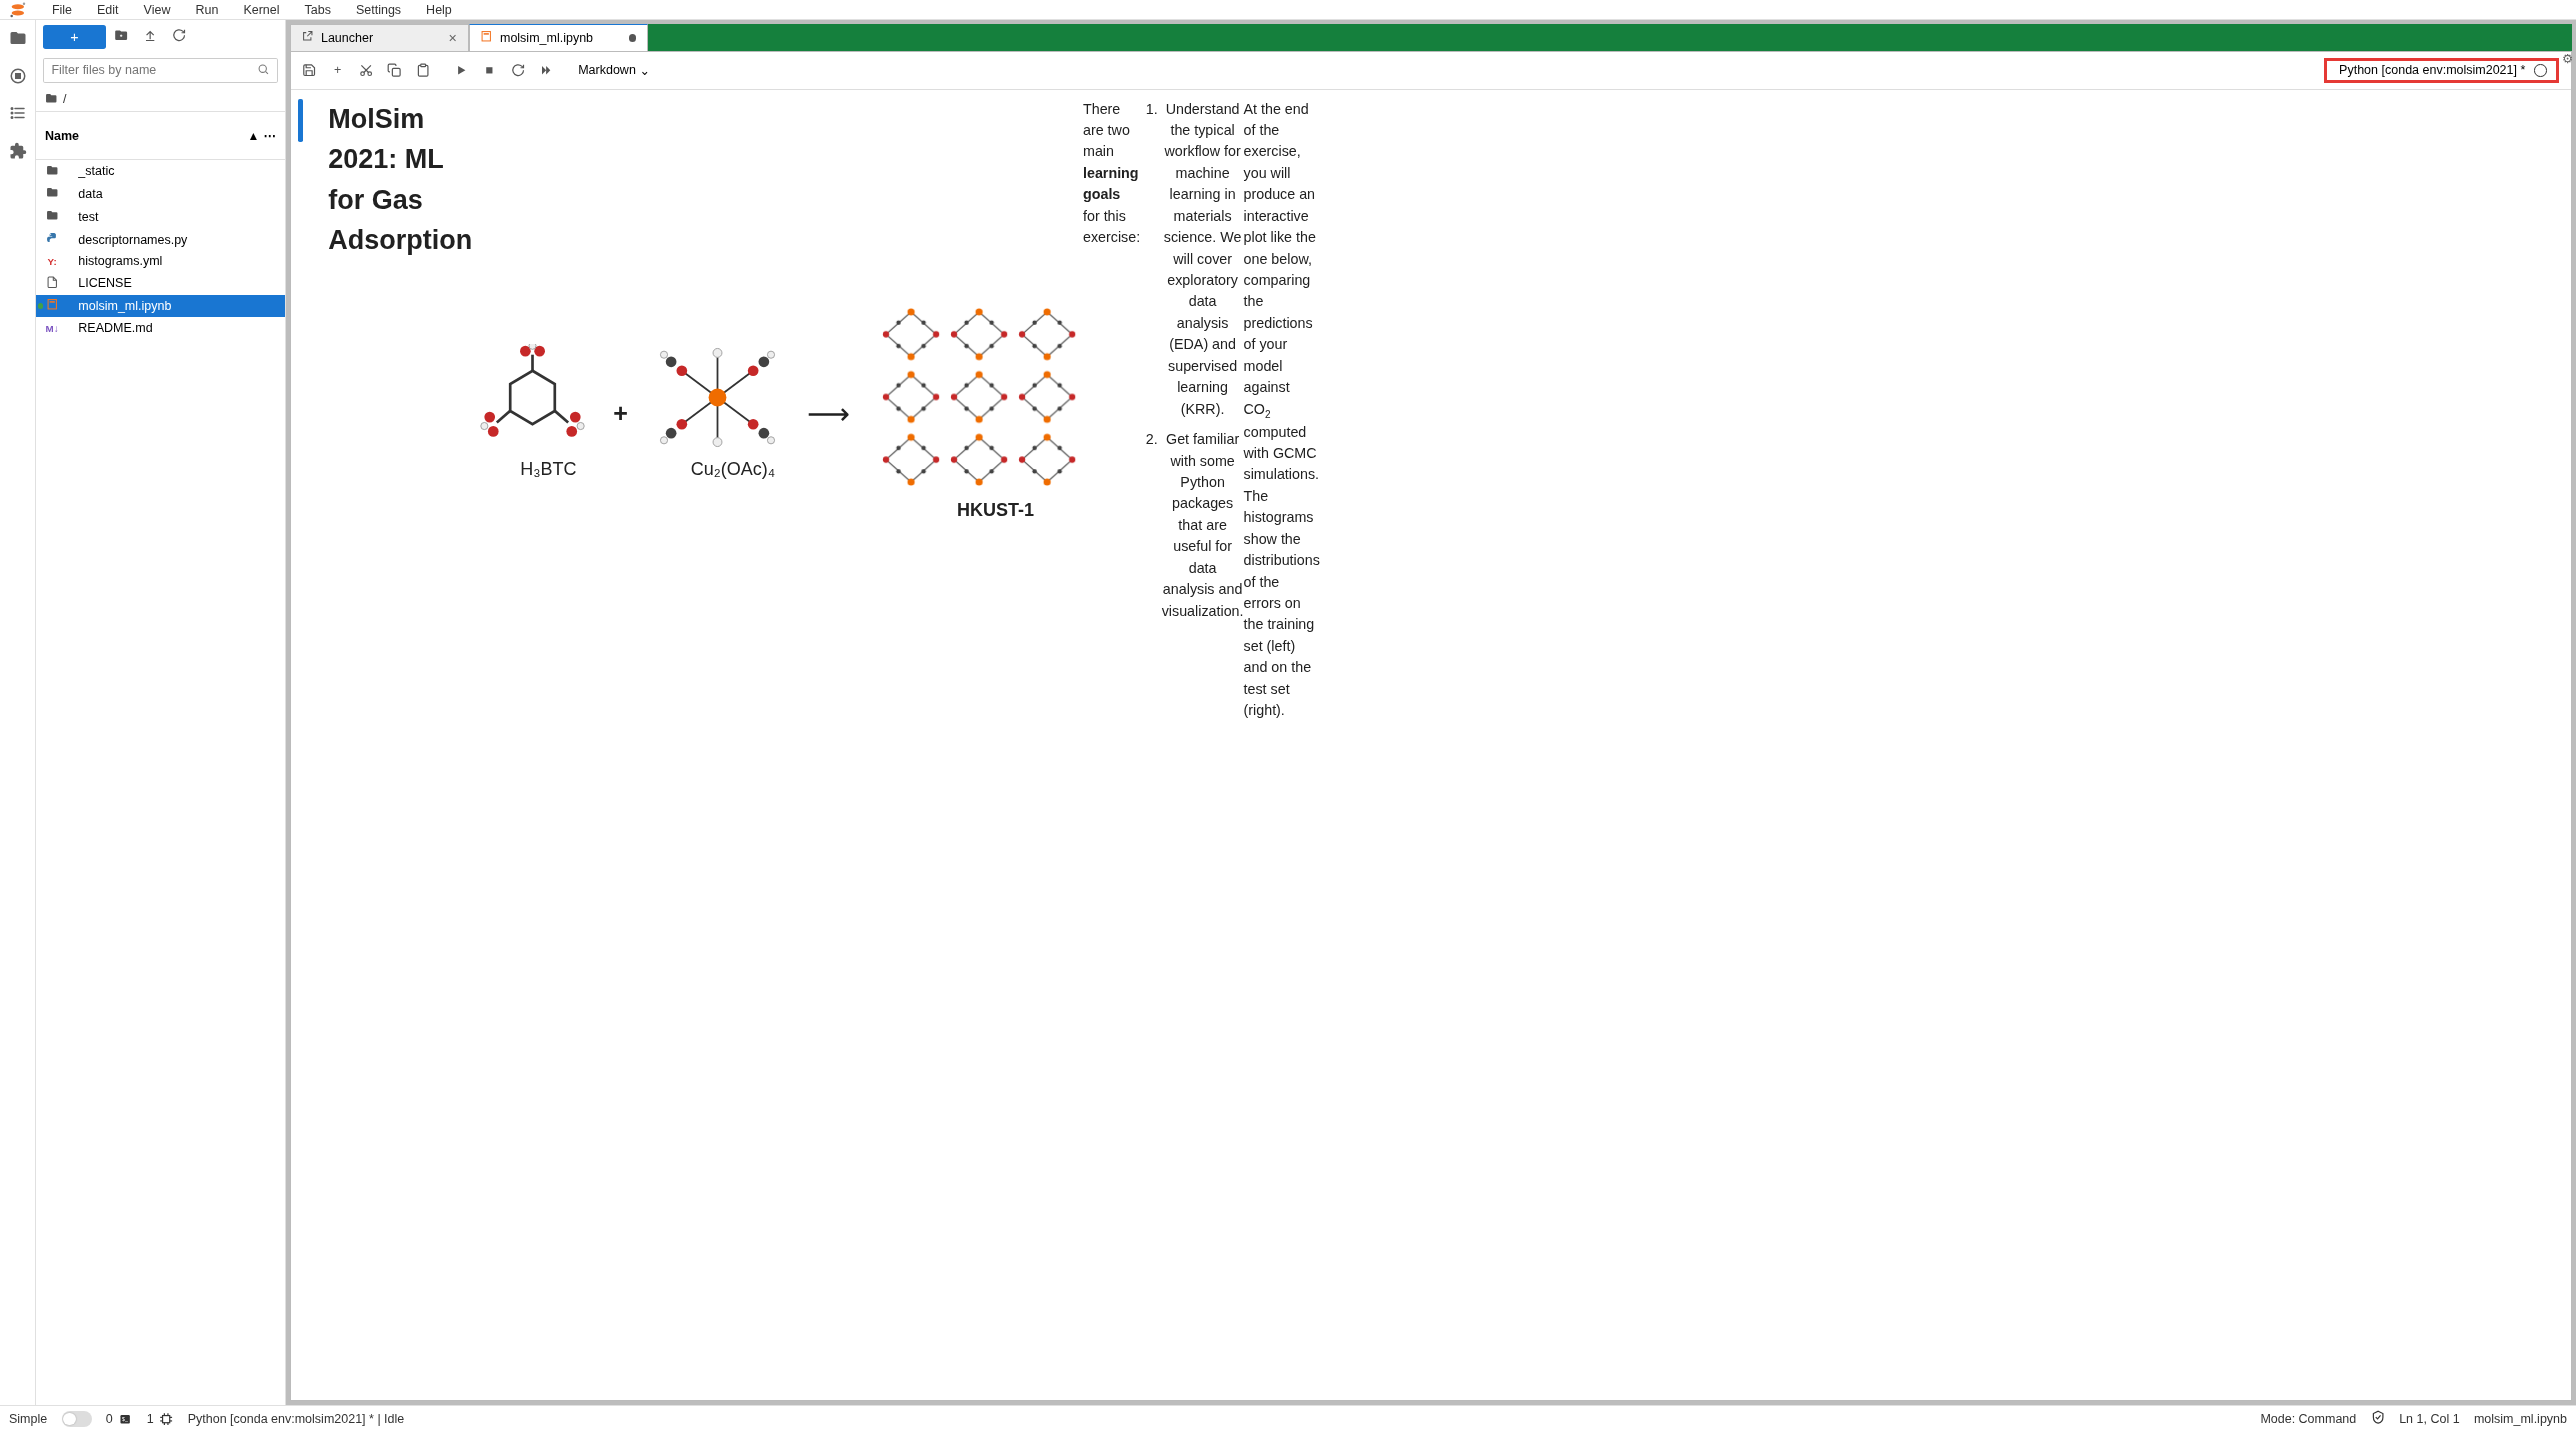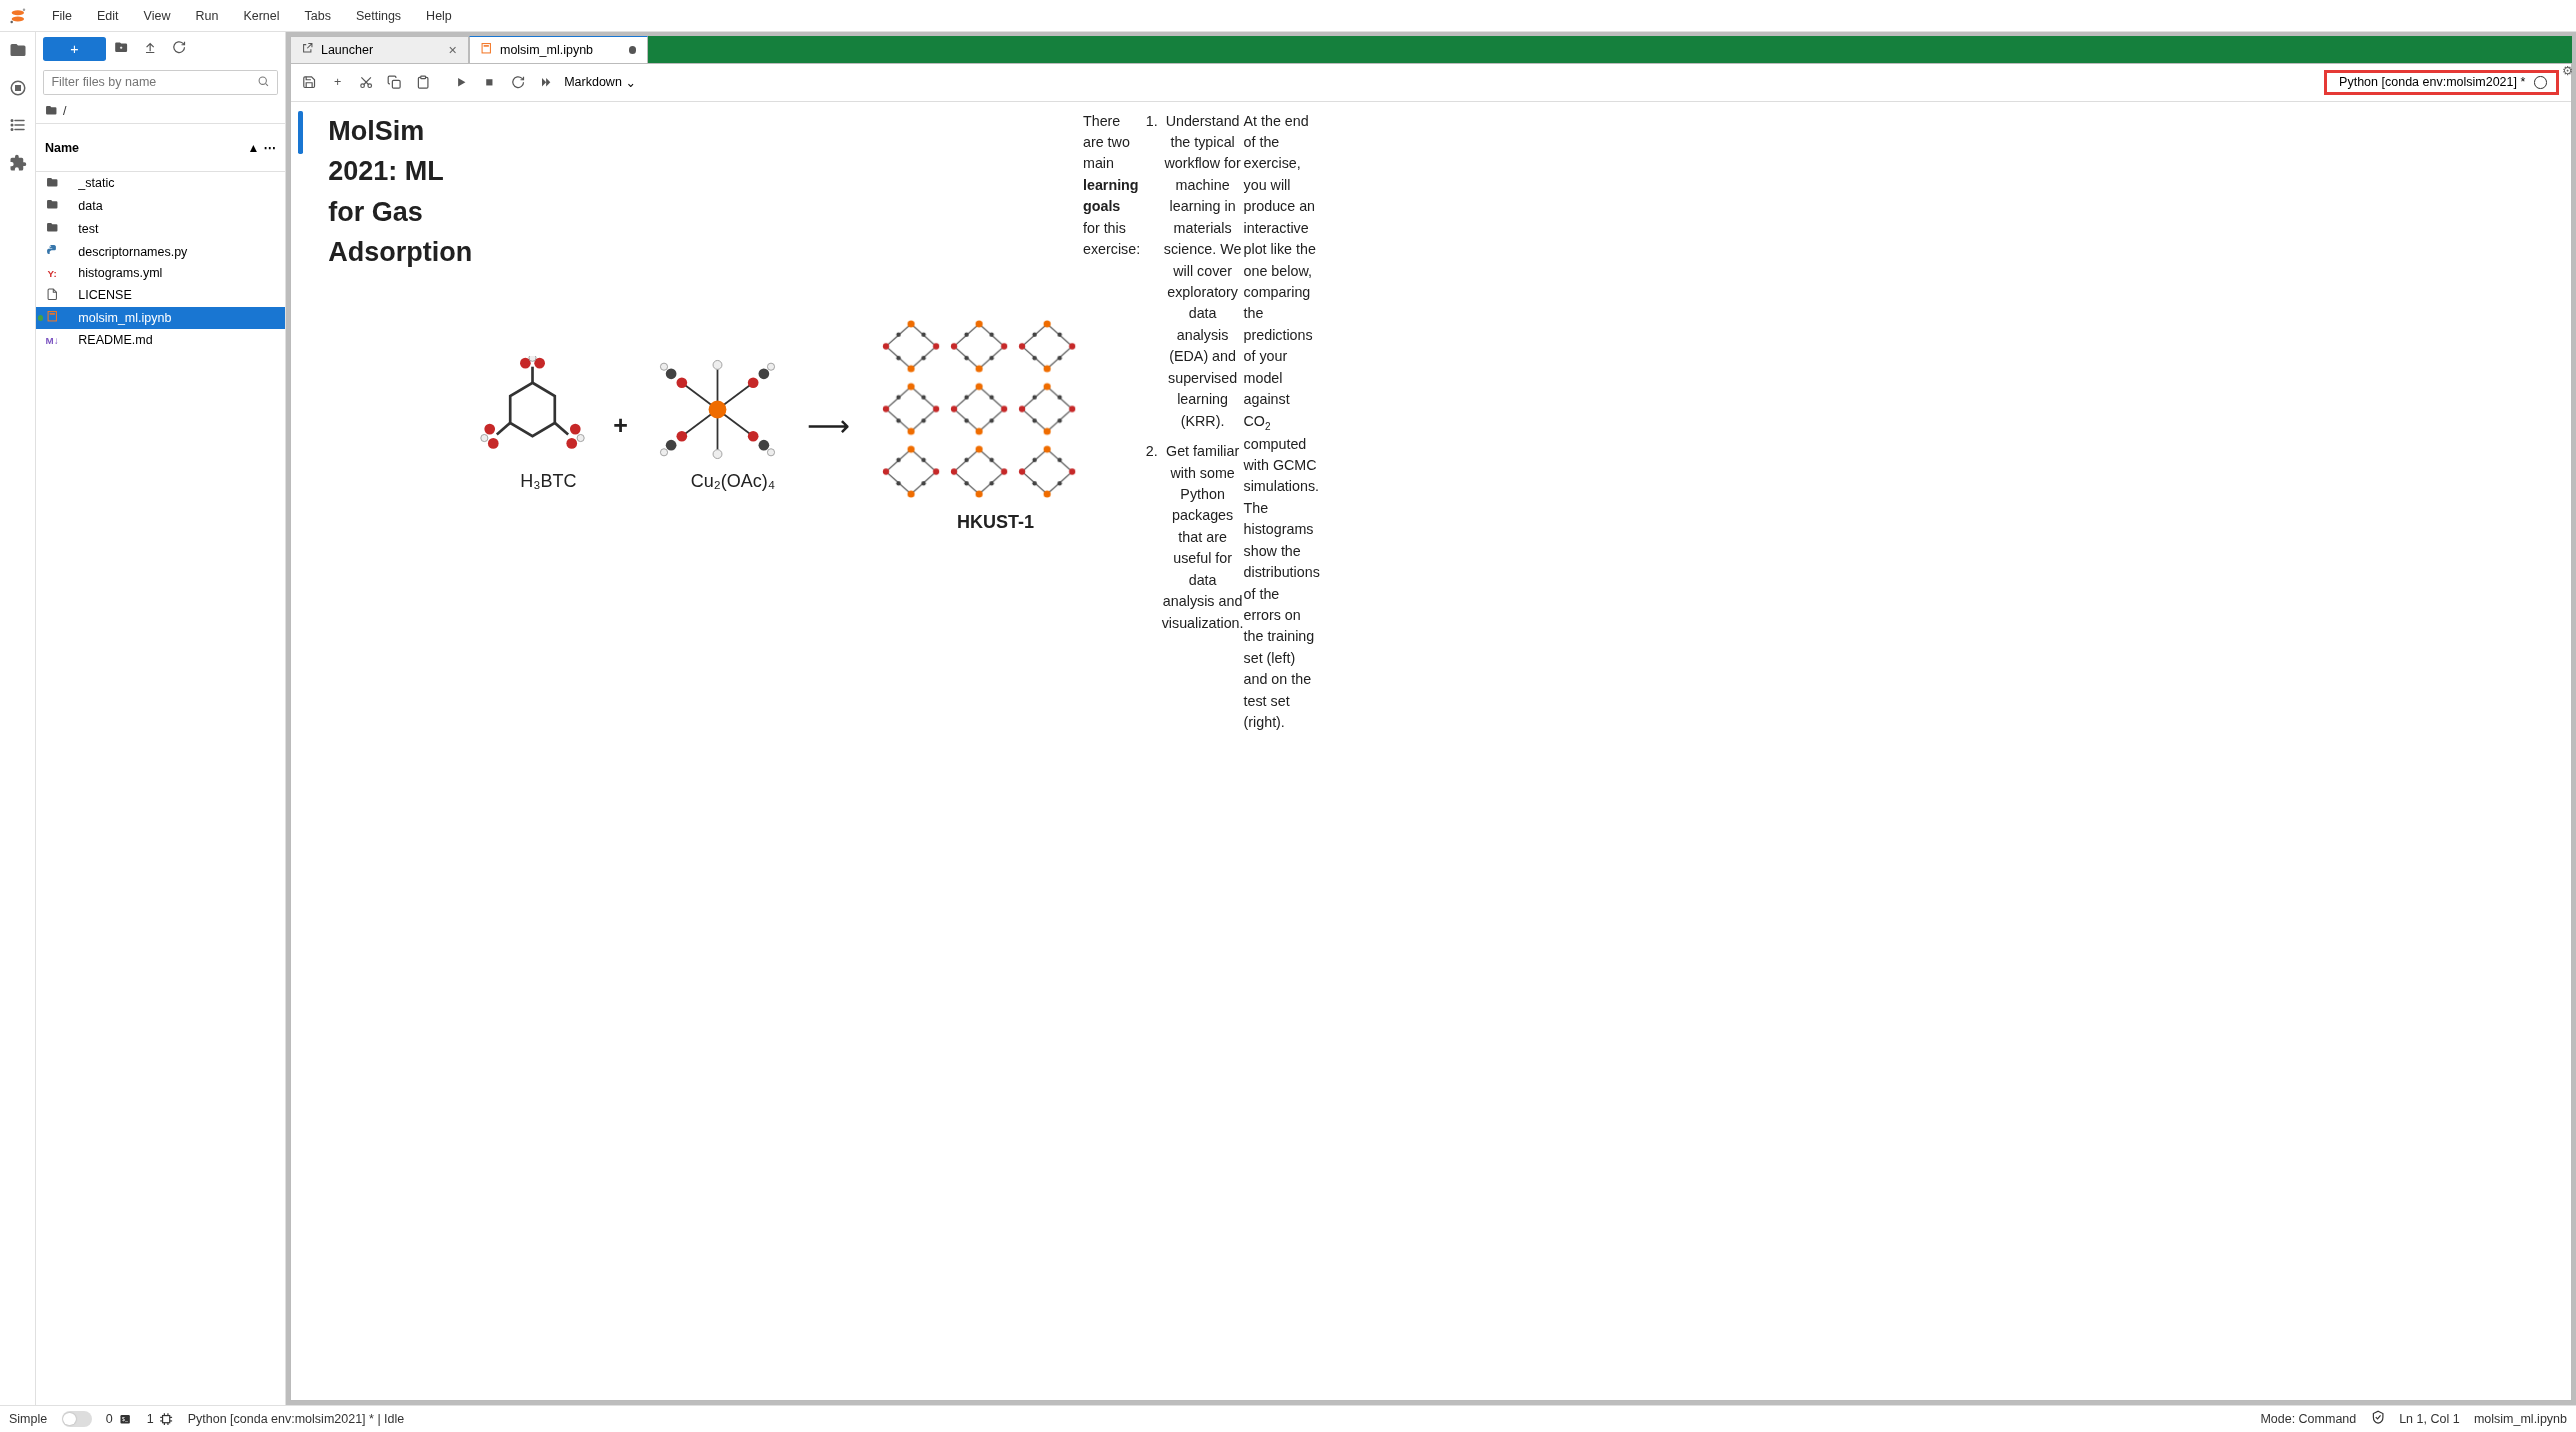--- a/index.html
+++ b/index.html
@@ -1,18 +1,18 @@
 <!DOCTYPE html>
 <html style="font-size:14.3px"><head>
 <meta charset="utf-8">
 <style>
 * { box-sizing: border-box; margin: 0; padding: 0; font-family: -apple-system, BlinkMacSystemFont, "Segoe UI", Helvetica, Arial, sans-serif; }
 html, body { width: 100%; height: 100%; overflow: hidden; background: #fff; }
 .root { display: flex; flex-direction: column; height: 100vh; }
-.menubar { display: flex; align-items: center; height: 32px; border-bottom: 0.9px solid #e0e0e0; padding: 0 7.2px; font-size: 12.5px; color: #333; }
+.menubar { display: flex; align-items: center; height: 20px; border-bottom: 0.9px solid #e0e0e0; padding: 0 7.2px; font-size: 12.5px; color: #333; }
 .logo { width: 21.5px; height: 21.5px; margin-right: 10.7px; display:flex; align-items:center; justify-content:center; }
 .menu-item { padding: 0 12.5px; cursor: default; height: 100%; display: flex; align-items: center; }
 .body { flex: 1; display: flex; min-height: 0; }
 .activity-bar { width: 36px; border-right: 0.9px solid #e0e0e0; display: flex; flex-direction: column; align-items: center; padding-top: 9px; gap: 19.7px; background:#fff; }
 .activity-bar .act { width: 18px; height: 18px; color: #666; cursor: pointer; }
 .filebrowser { width: 250px; border-right: 0.9px solid #e0e0e0; display: flex; flex-direction: column; }
 .fb-toolbar { display: flex; align-items: center; padding: 5.4px 7.2px; gap: 3.6px; }
 .fb-toolbar .btn-new { background: #1976d2; color: #fff; border-radius: 2.7px; padding: 3.6px 27px; font-size: 14.3px; cursor:pointer; }
 .fb-toolbar .ic { width: 25px; text-align: center; color: #555; cursor: pointer; font-size: 12.5px; }
 .fb-filter { margin: 3.6px 7.2px; border: 0.9px solid #ccc; border-radius: 1.8px; display: flex; align-items: center; padding: 3.6px 7.2px; }
@@ -27,21 +27,21 @@
 .main { flex: 1; display: flex; flex-direction: column; min-width: 0; background: #bdbdbd; padding: 3.6px; }
 .tabbar { display: flex; background: #15803d; }
 .tab { display: flex; align-items: center; gap: 7.2px; padding: 5.4px 10.7px; font-size: 12.5px; border: 0.9px solid #bbb; border-bottom: none; background: #eee; min-width: 179px; position:relative; }
 .tab.active { background: #fff; border-top: 1.8px solid #1976d2; }
 .tab .close { margin-left: auto; color: #666; cursor:pointer; font-size: 14.3px;}
 .tab .dirty { width:7.2px; height:7.2px; border-radius:50%; background:#555; margin-left:auto;}
 .notebook-wrap { flex:1; background:#fff; display:flex; flex-direction:column; min-height:0; border:0.9px solid #bbb; }
 .nb-toolbar { display: flex; align-items: center; border-bottom: 0.9px solid #ddd; padding: 3.6px 7.2px; gap: 5.4px; font-size: 12.5px; position:relative; }
 .nb-toolbar .tbtn { width: 23px; height: 23px; display:flex; align-items:center; justify-content:center; color:#555; cursor:pointer; border-radius:1.8px;}
 .nb-toolbar .sep { width:0.9px; height:18px; background:transparent; margin:0 1.8px; }
-.nb-toolbar .celltype { margin-left: 1px; display:flex; align-items:center; gap:3.6px; cursor:pointer; }
+.nb-toolbar .celltype { margin-left: 15px; display:flex; align-items:center; gap:3.6px; cursor:pointer; }
 .nb-toolbar .kernel { margin-left: auto; display:flex; align-items:center; gap:7.2px; padding:1.8px 5.4px;}
 .kernel-highlight { border: 3.6px solid #e53935; padding: 2.7px 9px 2.7px 12.5px; display:flex; align-items:center; gap:9px;}
 .nb-toolbar .kernel .kcircle { width:12.5px; height:12.5px; border:1.3px solid #333; border-radius:50%; }
 .nb-content { flex:1; overflow:auto; padding: 9px 18px 27px 7.2px; }
 .cell { display:flex; }
 .cell .gutter { width:5.4px; background:#1976d2; border-radius:1.8px; margin-right: 25px; height: 43px; }
 .cell .body { flex:1; max-width: 859px; color:#212121; font-size: 14.3px; line-height:1.5; }
 .cell h1 { font-size: 27px; font-weight: 700; margin-bottom: 14.3px; }
 .cell p { margin-bottom: 12.5px; }
 .cell ol { margin: 0 0 12.5px 21.5px; }

